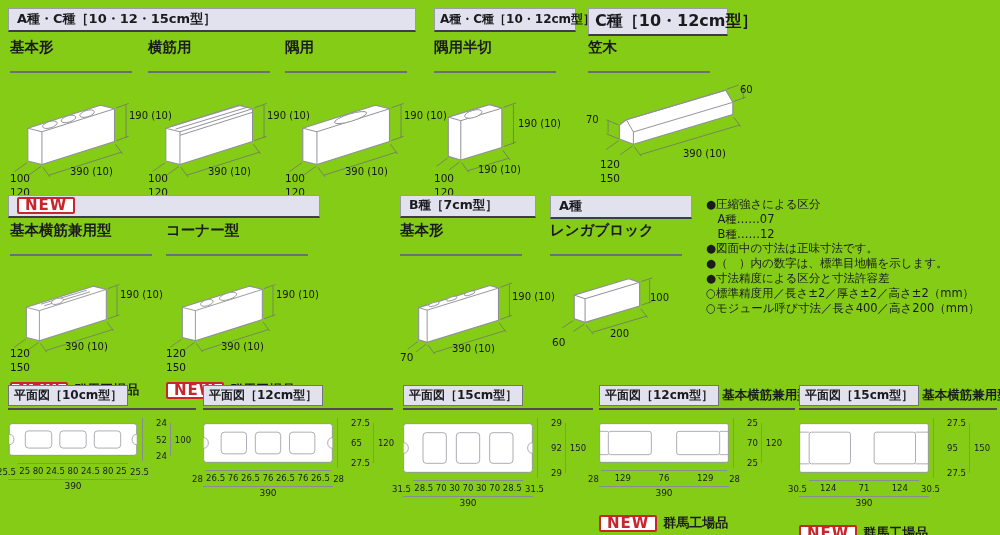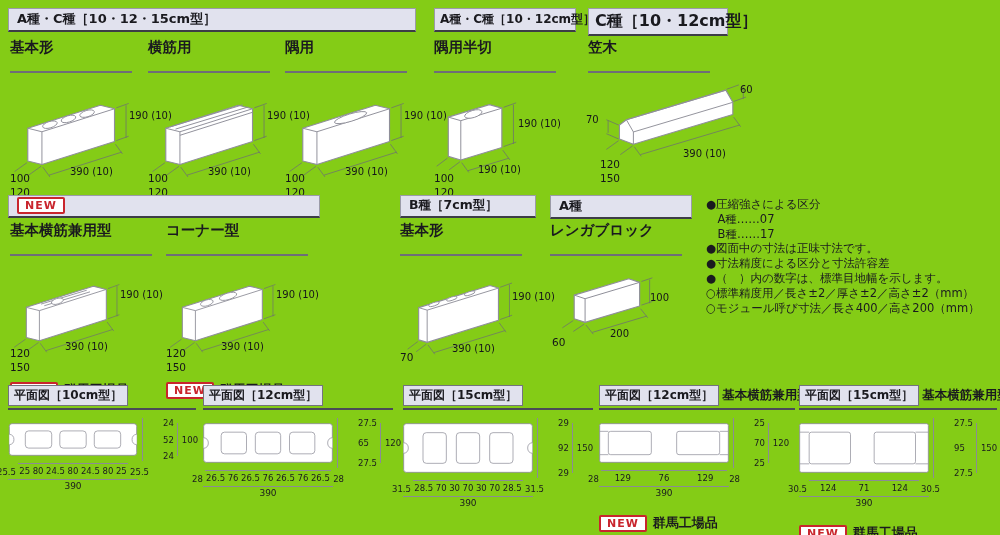--- a/index.html
+++ b/index.html
@@ -4,21 +4,21 @@
 <style>
   * { margin:0; padding:0; box-sizing:border-box; }
   html,body { background:#fff; }
   .canvas { position:relative; width:1000px; height:535px; background:#84cc16;
             font-family:"DejaVu Sans", sans-serif; color:#1a1a1f; overflow:hidden; }
   .sec { position:absolute; }
   .hbar { background:#e1e2ee; border:1px solid #9b9ba8; border-bottom:2px solid #3c3d46;
           font-weight:bold; font-size:13px; padding:1px 8px 2px 8px; display:flex;
           align-items:center; gap:12px; white-space:nowrap; }
   .newbadge { color:#c9252d; border:2px solid #c9252d; background:#fff; font-weight:bold;
-              font-size:11px; line-height:13px; padding:0 6px; border-radius:2px;
+              font-size:15px; line-height:13px; padding:0 6px; border-radius:2px;
               letter-spacing:1px; font-family:"DejaVu Sans", sans-serif; }
   .card { position:absolute; }
   .btitle { font-weight:bold; font-size:14.5px; border-bottom:2px solid #6e6e78;
             padding-bottom:14px; margin-bottom:3px; white-space:nowrap; }
   .draw { position:relative; }
   .draw svg { display:block; }
   .dl { position:absolute; font-size:10px; white-space:nowrap; color:#15151a; }
   .ws { position:absolute; font-size:10.5px; line-height:1.32; color:#15151a; }
   .cardfoot { position:absolute; display:flex; align-items:center; gap:6px;
               font-size:13px; font-weight:bold; white-space:nowrap; }
@@ -27,21 +27,21 @@
   
   .plan { position:absolute; }
   .phead { border-bottom:2px solid #4a4b55; padding-bottom:2px; display:flex;
            align-items:center; gap:3px; white-space:nowrap; }
   .pbox { background:#e1e2ee; border:1px solid #73737e; font-weight:bold; font-size:12px;
           padding:1px 5px; }
   .psfx { font-weight:bold; font-size:12.5px; }
   .pbody { display:flex; margin-top:13px; align-items:flex-start; }
   .pdraw { width:130px; }
   .pright { display:flex; flex-direction:column; justify-content:space-between;
-            font-size:8.5px; margin-left:4px; padding-left:20px; border-left:1px solid #8b8b95; }
+            font-size:8.5px; margin-left:4px; padding-left:13px; border-left:1px solid #8b8b95; }
   .prtotal { display:flex; align-items:center; font-size:8.5px; margin-left:3px;
              padding-left:4px; border-left:1px solid #8b8b95; }
   .pbot { margin-top:3px; margin-left:-11px; width:152px; display:flex; gap:2px;
           align-items:flex-start; }
   .pend { font-size:8.5px; padding-top:4px; }
   .segs { flex:1; display:flex; justify-content:space-around; font-size:8.5px;
           border-top:1px solid #8b8b95; padding-top:2px; }
   .ptotal { width:130px; text-align:center; font-size:9px; border-top:1px solid #8b8b95;
             margin-top:2px; padding-top:1px; }
   .pfoot { display:flex; align-items:center; gap:6px; font-size:13px; font-weight:bold;
@@ -259,21 +259,21 @@
         </svg>
         <div class="dl" style="left:100px;top:28px">100</div>
         <div class="dl" style="left:60px;top:64px">200</div>
         <div class="ws" style="left:2px;top:72px">
           <div>60</div>
         </div>
       </div>
     </div>
   </div>
 
-  <div class="notes" style="left:706px;top:197px;width:292px"><span>●圧縮強さによる区分</span><span>　A種……07</span><span>　B種……17</span><span>●図面中の寸法は正味寸法です。</span><span>●寸法精度による区分と寸法許容差</span><span>●（　）内の数字は、標準目地幅を示します。</span><span>○標準精度用／長さ±2／厚さ±2／高さ±2（mm）</span><span>○モジュール呼び寸法／長さ400／高さ200（mm）</span></div>
+  <div class="notes" style="left:706px;top:197px;width:292px"><span>●圧縮強さによる区分</span><span>　A種……07</span><span>　B種……12</span><span>●図面中の寸法は正味寸法です。</span><span>●（　）内の数字は、標準目地幅を示します。</span><span>●寸法精度による区分と寸法許容差</span><span>○標準精度用／長さ±2／厚さ±2／高さ±2（mm）</span><span>○モジュール呼び寸法／長さ400／高さ200（mm）</span></div>
 
   <div class="plan" style="left:8px;top:385px;width:188px">
     <div class="phead">
       <span class="pbox">平面図［10cm型］</span>
     </div>
     <div class="pbody">
       <div class="pdraw">
         <svg width="130" height="33" viewBox="0 0 390 100">
           <rect class="pline" x="2" y="2" width="386" height="96" rx="8"></rect>
           <rect class="phole" x="50.5" y="24" width="80" height="52" rx="10"></rect>

